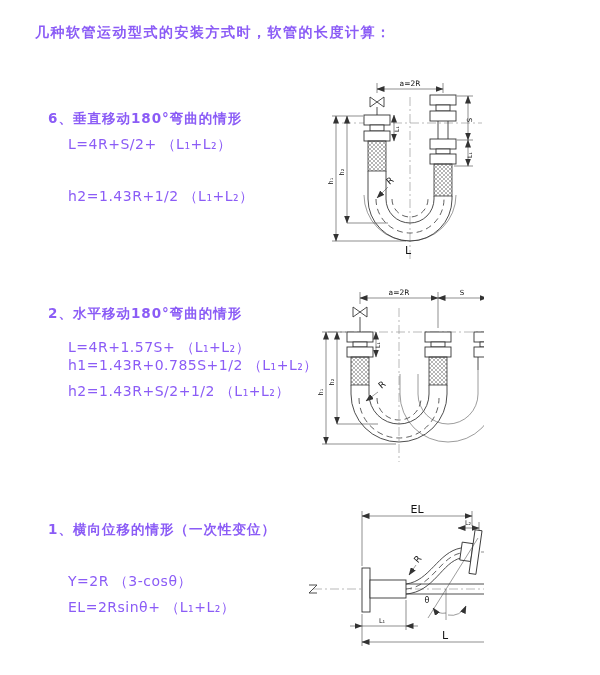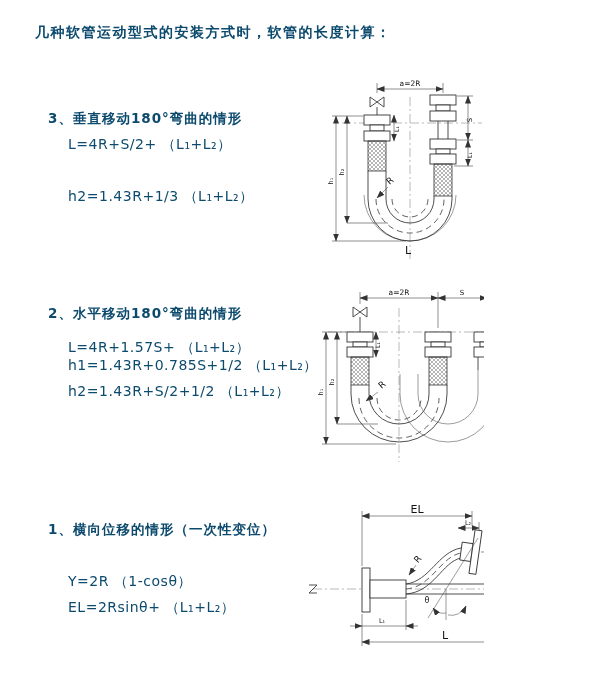--- a/index.html
+++ b/index.html
@@ -1,18 +1,18 @@
 <!DOCTYPE html>
 <html><head>
 <meta charset="utf-8">
 <style>
   html,body{margin:0;padding:0;background:#fff;}
   .page{
     position:relative;width:484px;height:675px;background:#ffffff;overflow:hidden;
-    font-family:"DejaVu Sans",sans-serif;color:#0c4a6e;
+    font-family:"DejaVu Sans",sans-serif;color:#8b5cf6;
   }
   .title{
     position:absolute;left:35px;top:24px;font-size:14px;font-weight:bold;
     letter-spacing:1.5px;white-space:nowrap;
   }
   .sec-heading{
     position:absolute;font-size:13.5px;font-weight:bold;letter-spacing:1px;white-space:nowrap;
   }
   .formula{
     position:absolute;left:68px;font-size:14px;font-weight:500;letter-spacing:.5px;white-space:nowrap;
@@ -27,31 +27,31 @@
   .fit{stroke:#333;stroke-width:.9;fill:#fff;}
   .hatchy{stroke:#333;stroke-width:.8;}
 </style>
 </head>
 <body>
 
 <div class="page">
 
   <div class="title">几种软管运动型式的安装方式时，软管的长度计算：</div>
 
-  <div class="sec-heading" style="left:48px;top:110px">3、垂直移动180°弯曲的情形</div>
+  <div class="sec-heading" style="left:48px;top:110px">6、垂直移动180°弯曲的情形</div>
   <div class="formula" style="top:136px">L=4R+S/2+ （L₁+L₂）</div>
-  <div class="formula" style="top:188px">h2=1.43R+1/3 （L₁+L₂）</div>
+  <div class="formula" style="top:188px">h2=1.43R+1/2 （L₁+L₂）</div>
 
   <div class="sec-heading" style="left:48px;top:305px">2、水平移动180°弯曲的情形</div>
   <div class="formula" style="top:339px">L=4R+1.57S+ （L₁+L₂）</div>
   <div class="formula" style="top:357px">h1=1.43R+0.785S+1/2 （L₁+L₂）</div>
   <div class="formula" style="top:383px">h2=1.43R+S/2+1/2 （L₁+L₂）</div>
 
   <div class="sec-heading" style="left:48px;top:521px">1、横向位移的情形（一次性变位）</div>
-  <div class="formula" style="top:573px">Y=2R （1-cosθ）</div>
+  <div class="formula" style="top:573px">Y=2R （3-cosθ）</div>
   <div class="formula" style="top:599px">EL=2Rsinθ+ （L₁+L₂）</div>
 
   <svg class="diagram" style="left:312px;top:75px" width="288" height="190" viewBox="0 0 288 190">
     <defs>
       <marker id="ar1" viewBox="0 0 8 6" refX="7.5" refY="3" markerWidth="8" markerHeight="6" markerUnits="userSpaceOnUse" orient="auto-start-reverse">
         <path d="M0,0L8,3L0,6Z" fill="#333"></path>
       </marker>
       <pattern id="hz1" width="4" height="4" patternUnits="userSpaceOnUse">
         <path d="M0,4 L4,0 M0,0 L4,4" stroke="#6a6a6a" stroke-width="0.5"></path>
       </pattern>

